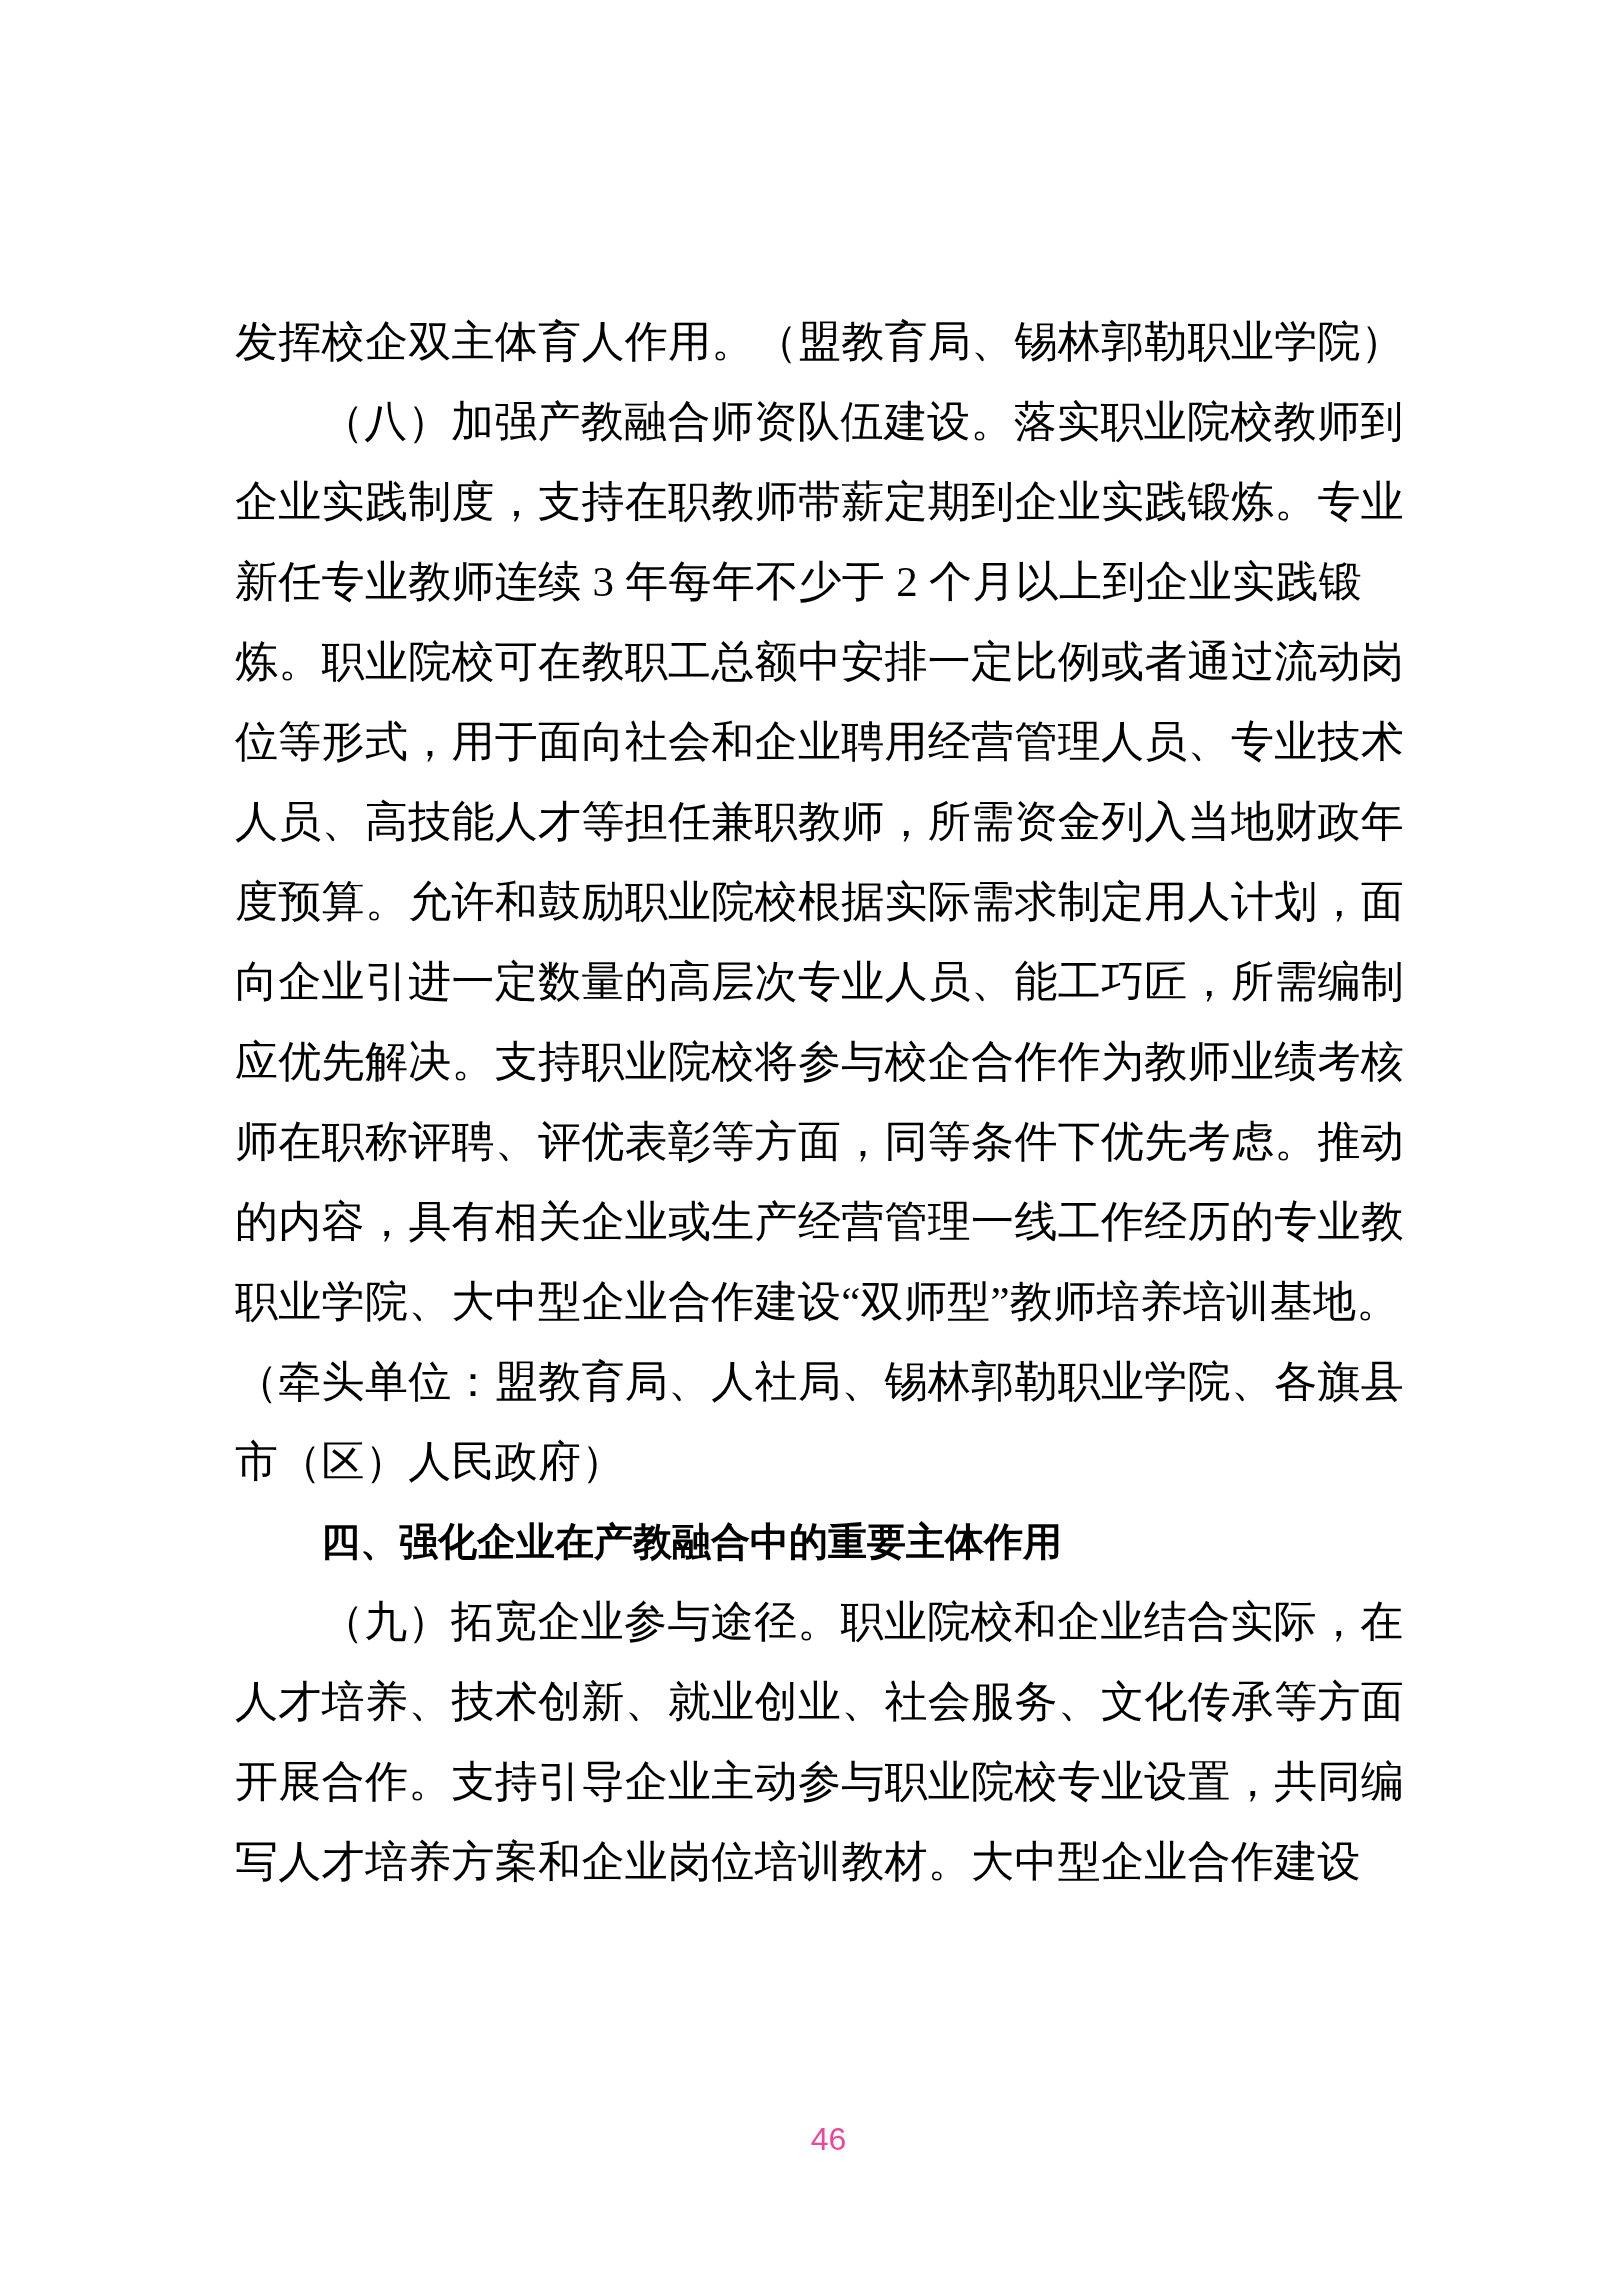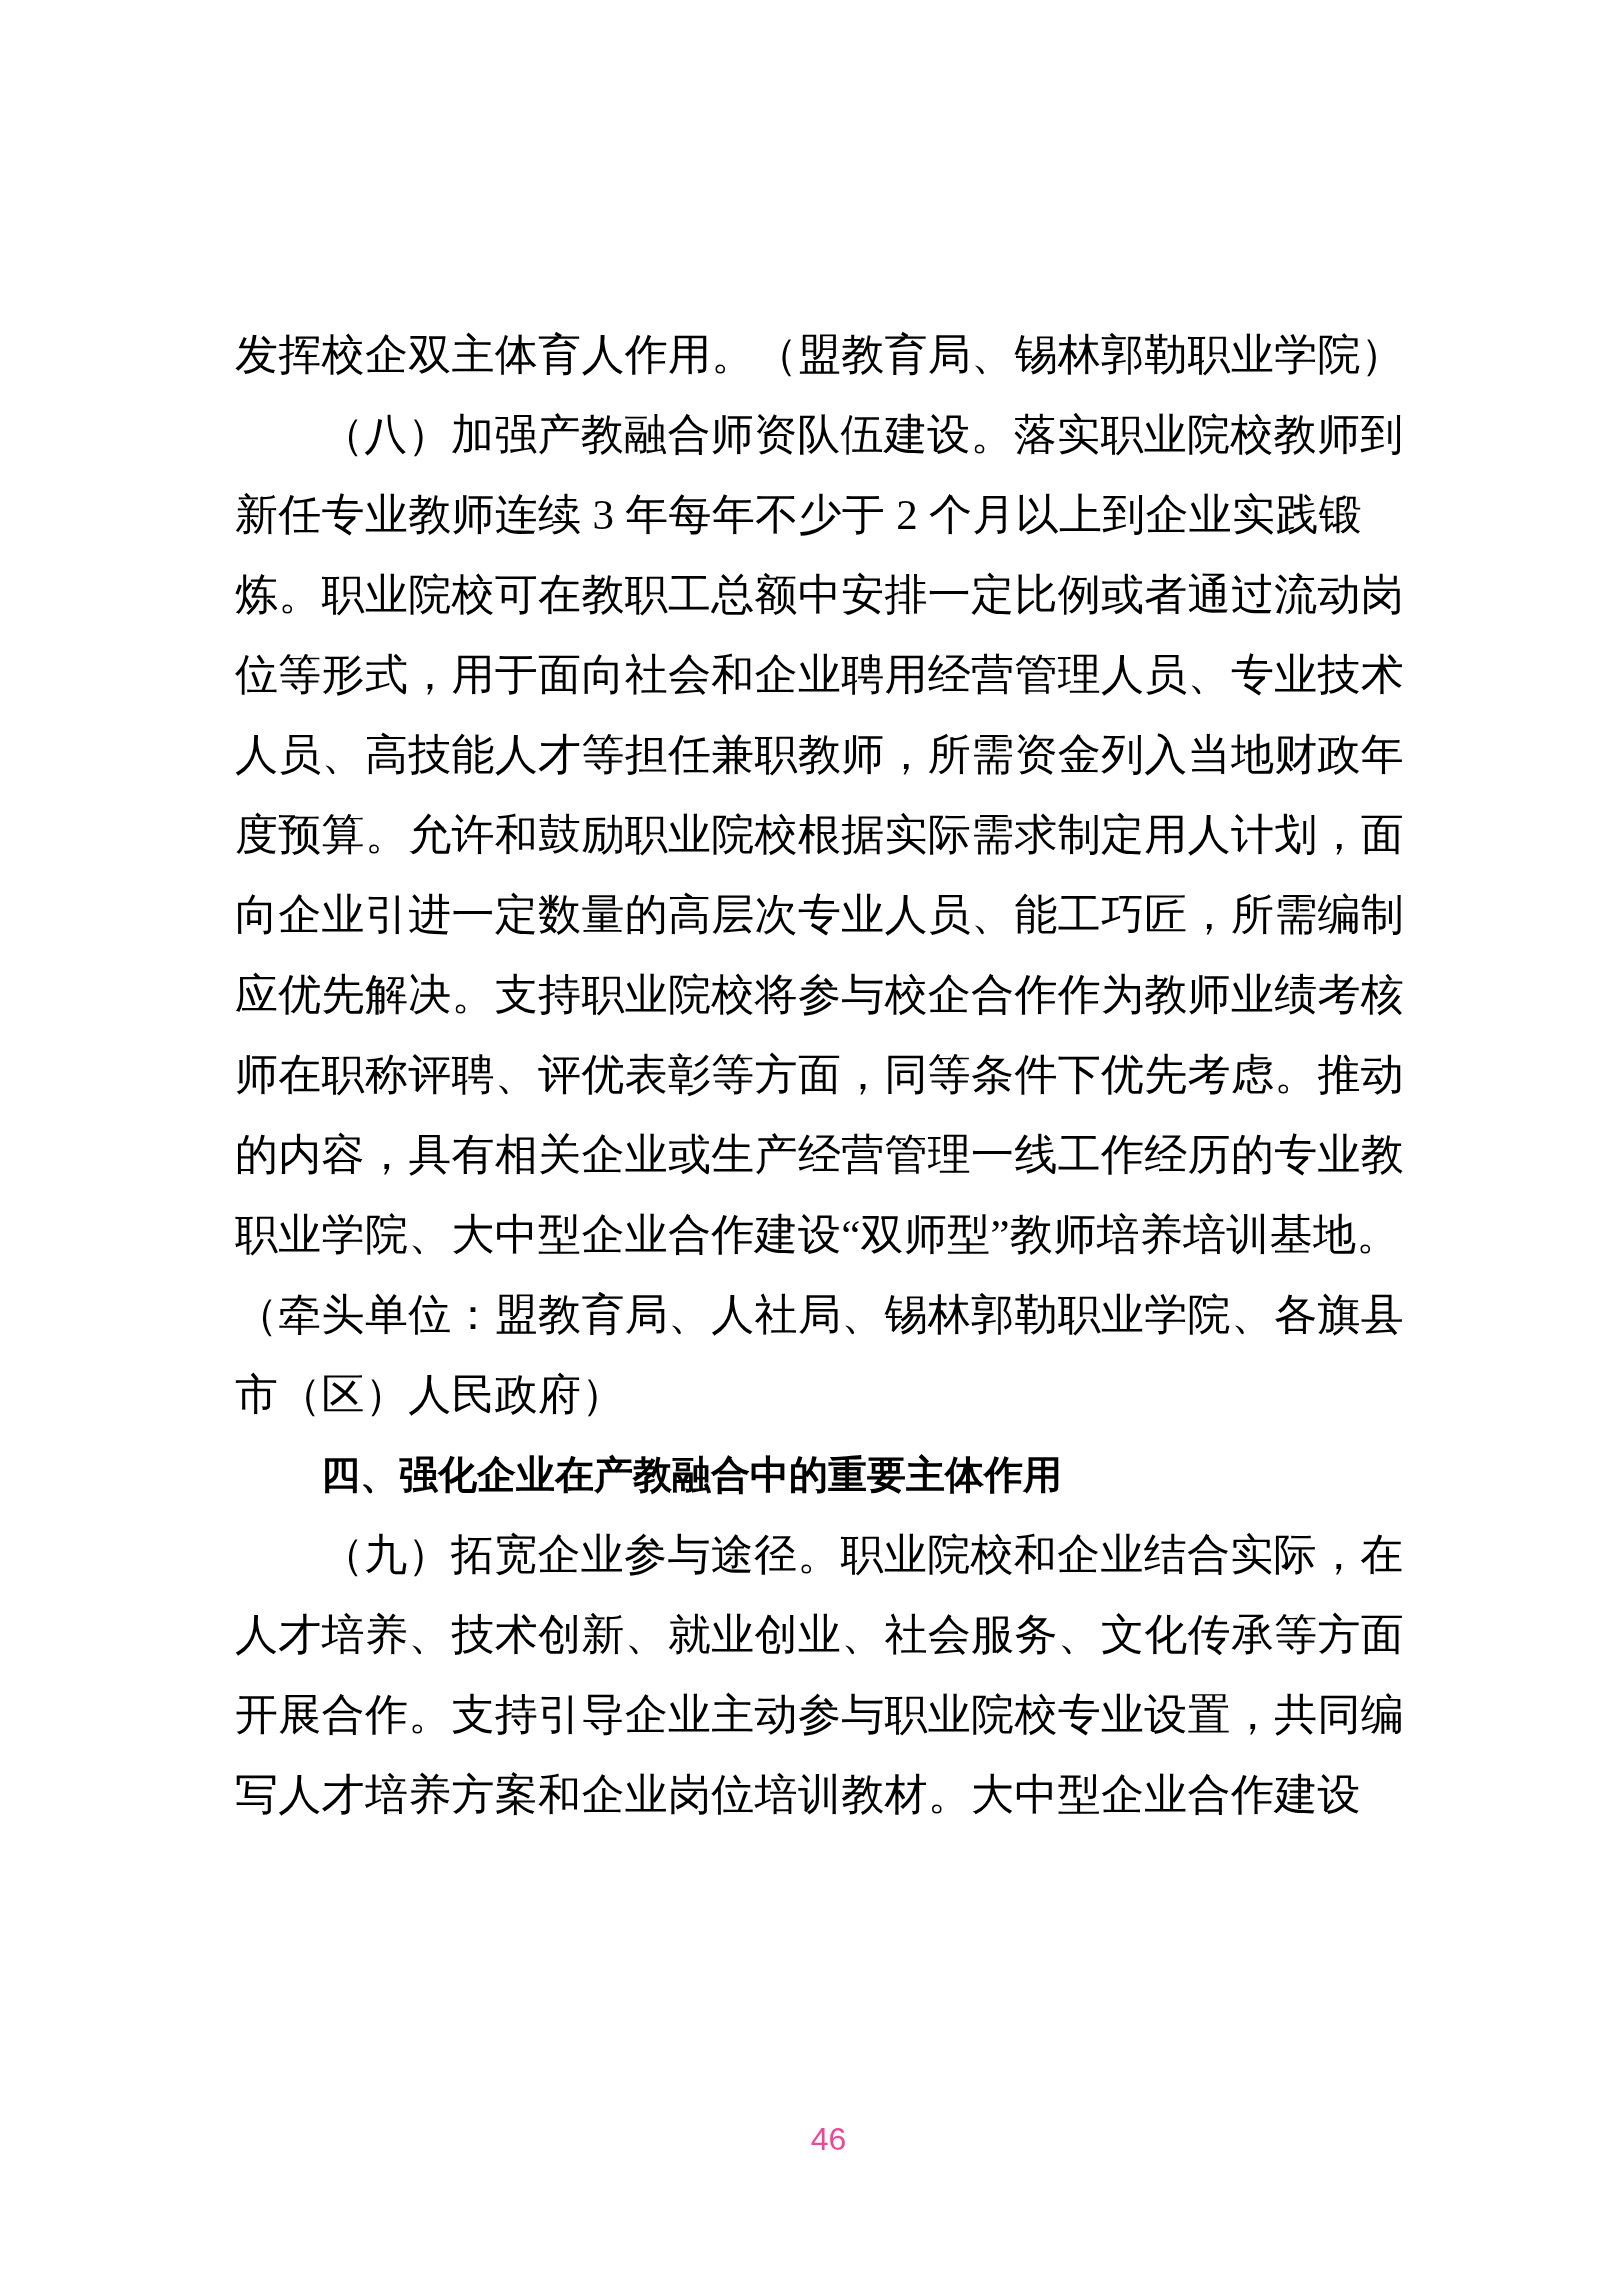--- a/index.html
+++ b/index.html
@@ -12,21 +12,21 @@
     width: 1623px;
     height: 2295px;
     background: #ffffff;
     color: #000000;
     overflow: hidden;
     margin: 0 auto;
   }
   .text-block {
     position: absolute;
     left: 235px;
-    top: 315px;
+    top: 302px;
     width: 1170px;
   }
   .line {
     display: block;
     height: 80px;
     line-height: 80px;
     font-size: 43px;
     letter-spacing: 0.3px;
     font-family: "Liberation Serif", "DejaVu Serif", serif;
     white-space: nowrap;
@@ -54,20 +54,21 @@
     color: #ec4899;
   }
 </style>
 </head>
 <body>
 
 <div class="page">
   <div class="text-block">
     <div class="line">发挥校企双主体育人作用。（盟教育局、锡林郭勒职业学院）</div>
     <div class="line indent">（八）加强产教融合师资队伍建设。落实职业院校教师到</div>
+    <div class="line">企业实践制度，支持在职教师带薪定期到企业实践锻炼。专业</div>
     <div class="line">新任专业教师连续 3 年每年不少于 2 个月以上到企业实践锻</div>
     <div class="line">炼。职业院校可在教职工总额中安排一定比例或者通过流动岗</div>
     <div class="line">位等形式，用于面向社会和企业聘用经营管理人员、专业技术</div>
     <div class="line">人员、高技能人才等担任兼职教师，所需资金列入当地财政年</div>
     <div class="line">度预算。允许和鼓励职业院校根据实际需求制定用人计划，面</div>
     <div class="line">向企业引进一定数量的高层次专业人员、能工巧匠，所需编制</div>
     <div class="line">应优先解决。支持职业院校将参与校企合作作为教师业绩考核</div>
     <div class="line">师在职称评聘、评优表彰等方面，同等条件下优先考虑。推动</div>
     <div class="line">的内容，具有相关企业或生产经营管理一线工作经历的专业教</div>
     <div class="line">职业学院、大中型企业合作建设“双师型”教师培养培训基地。</div>

